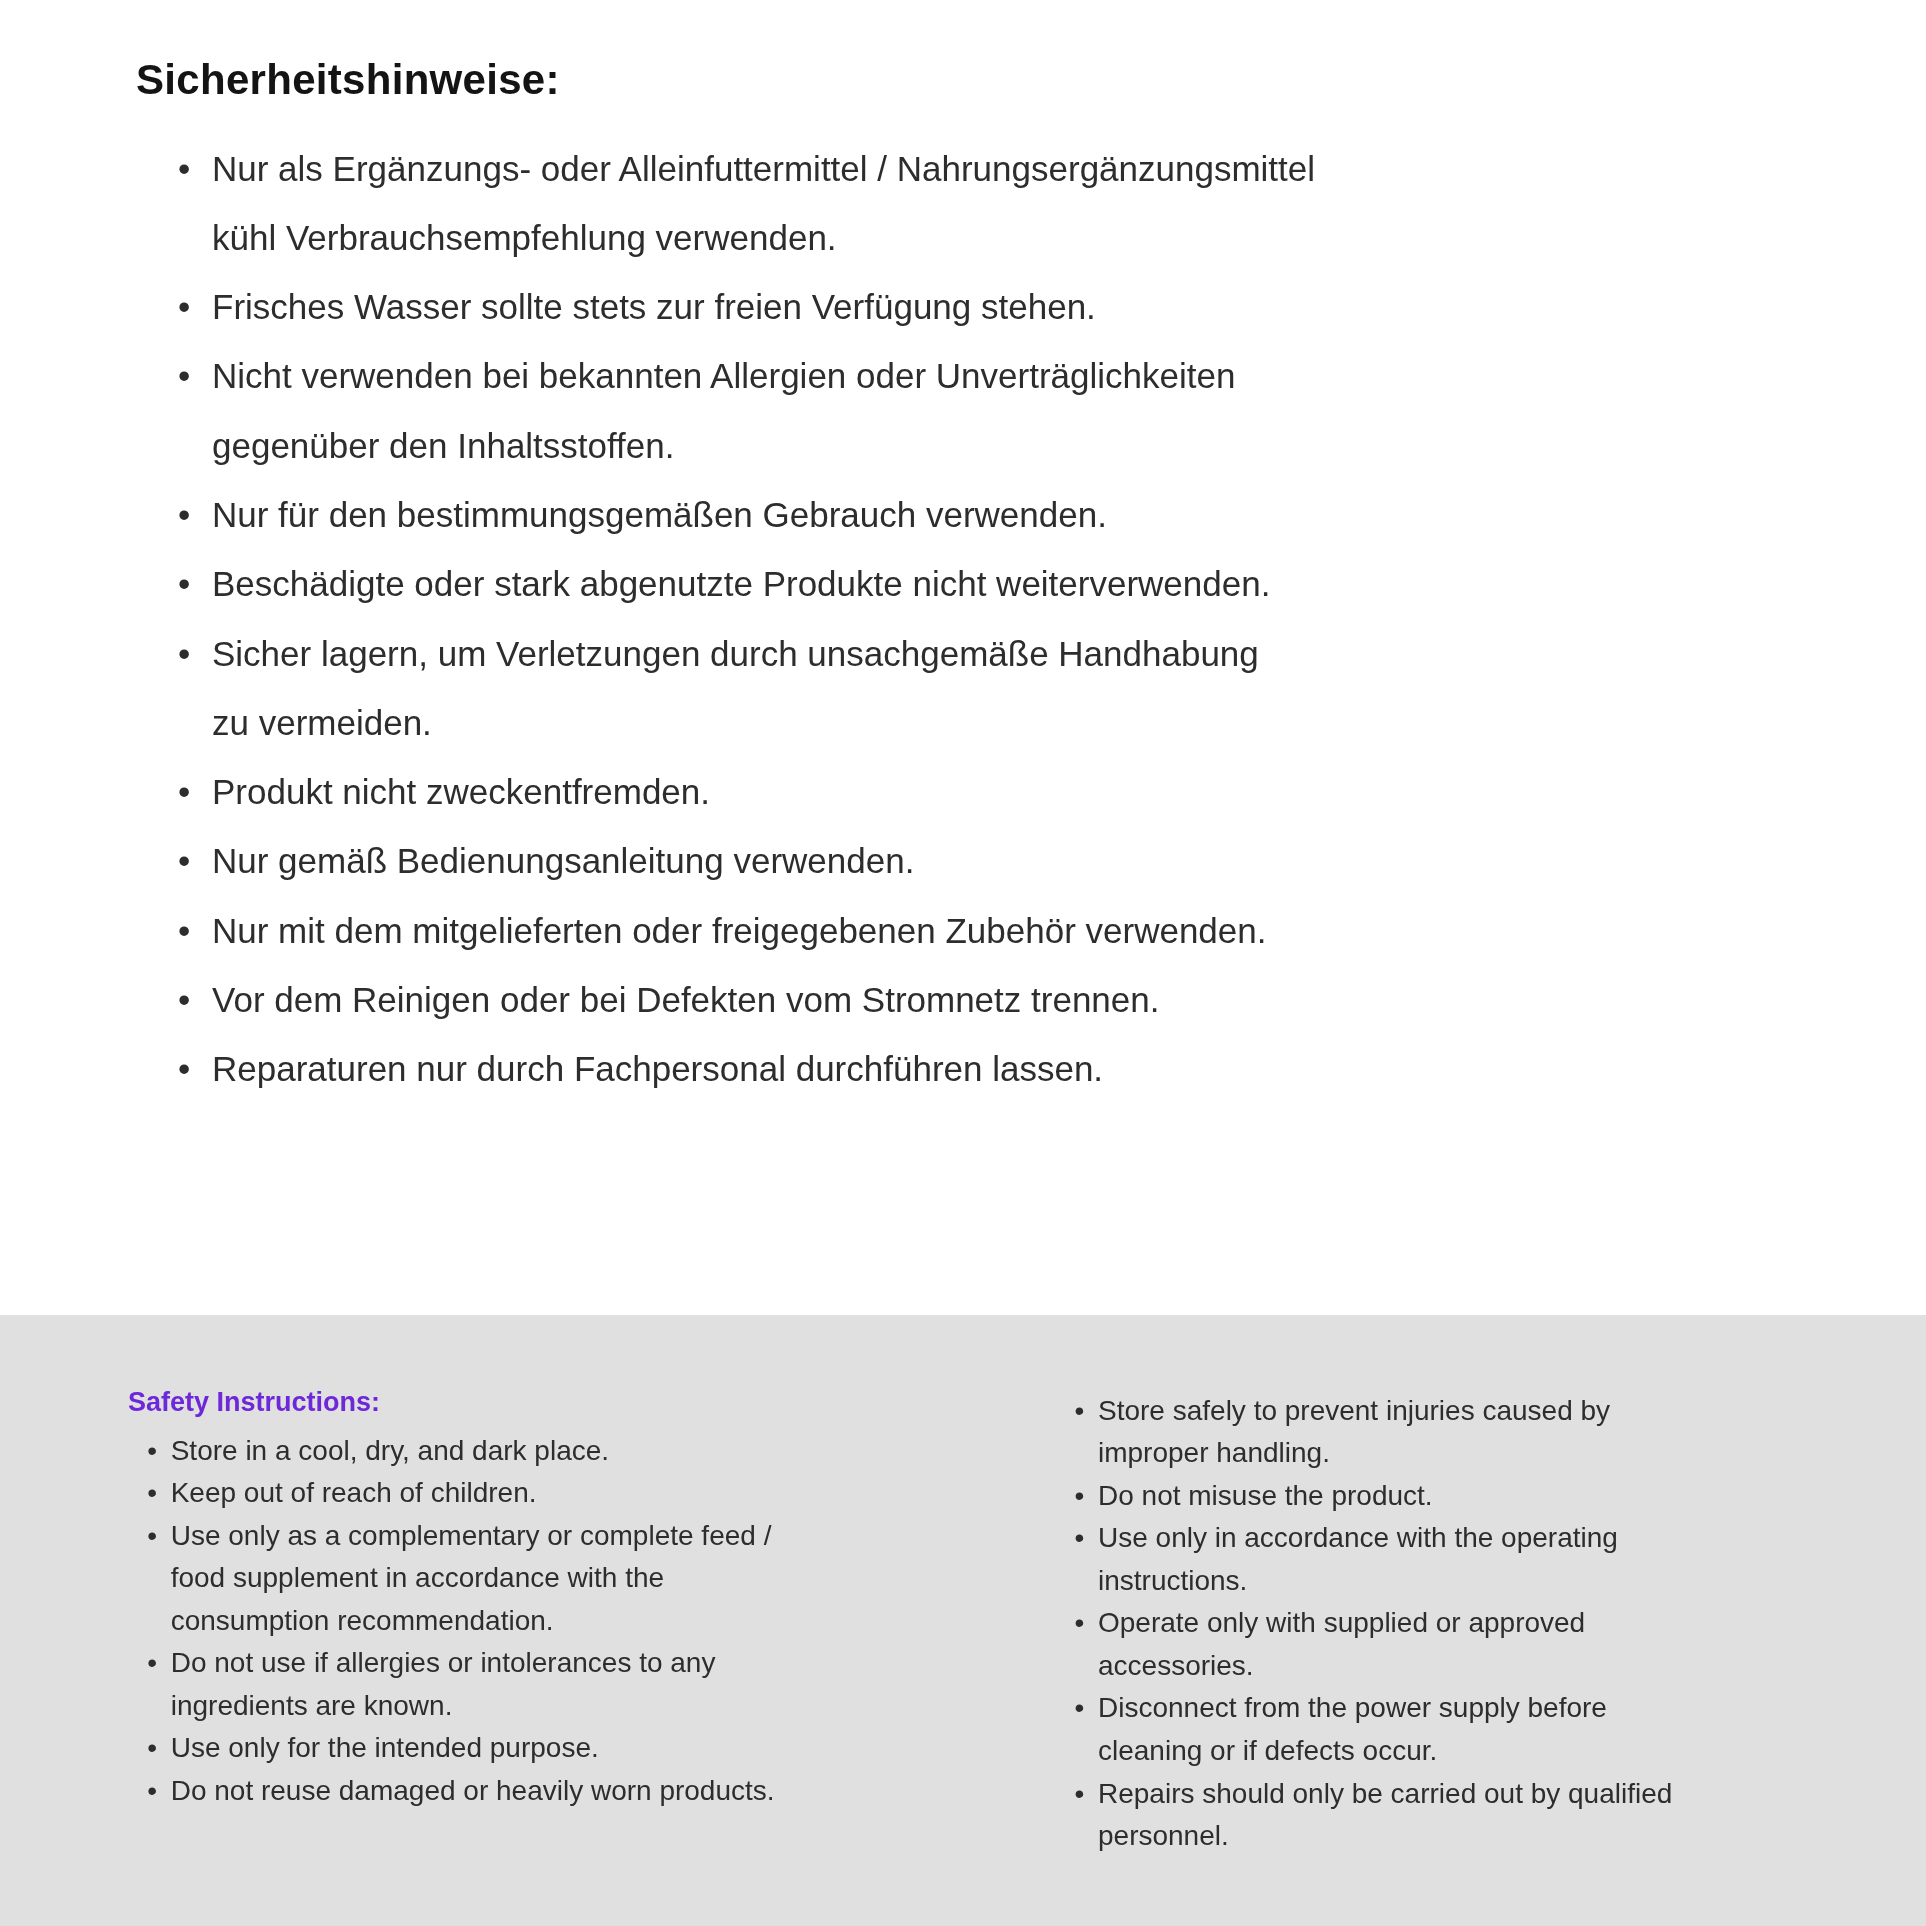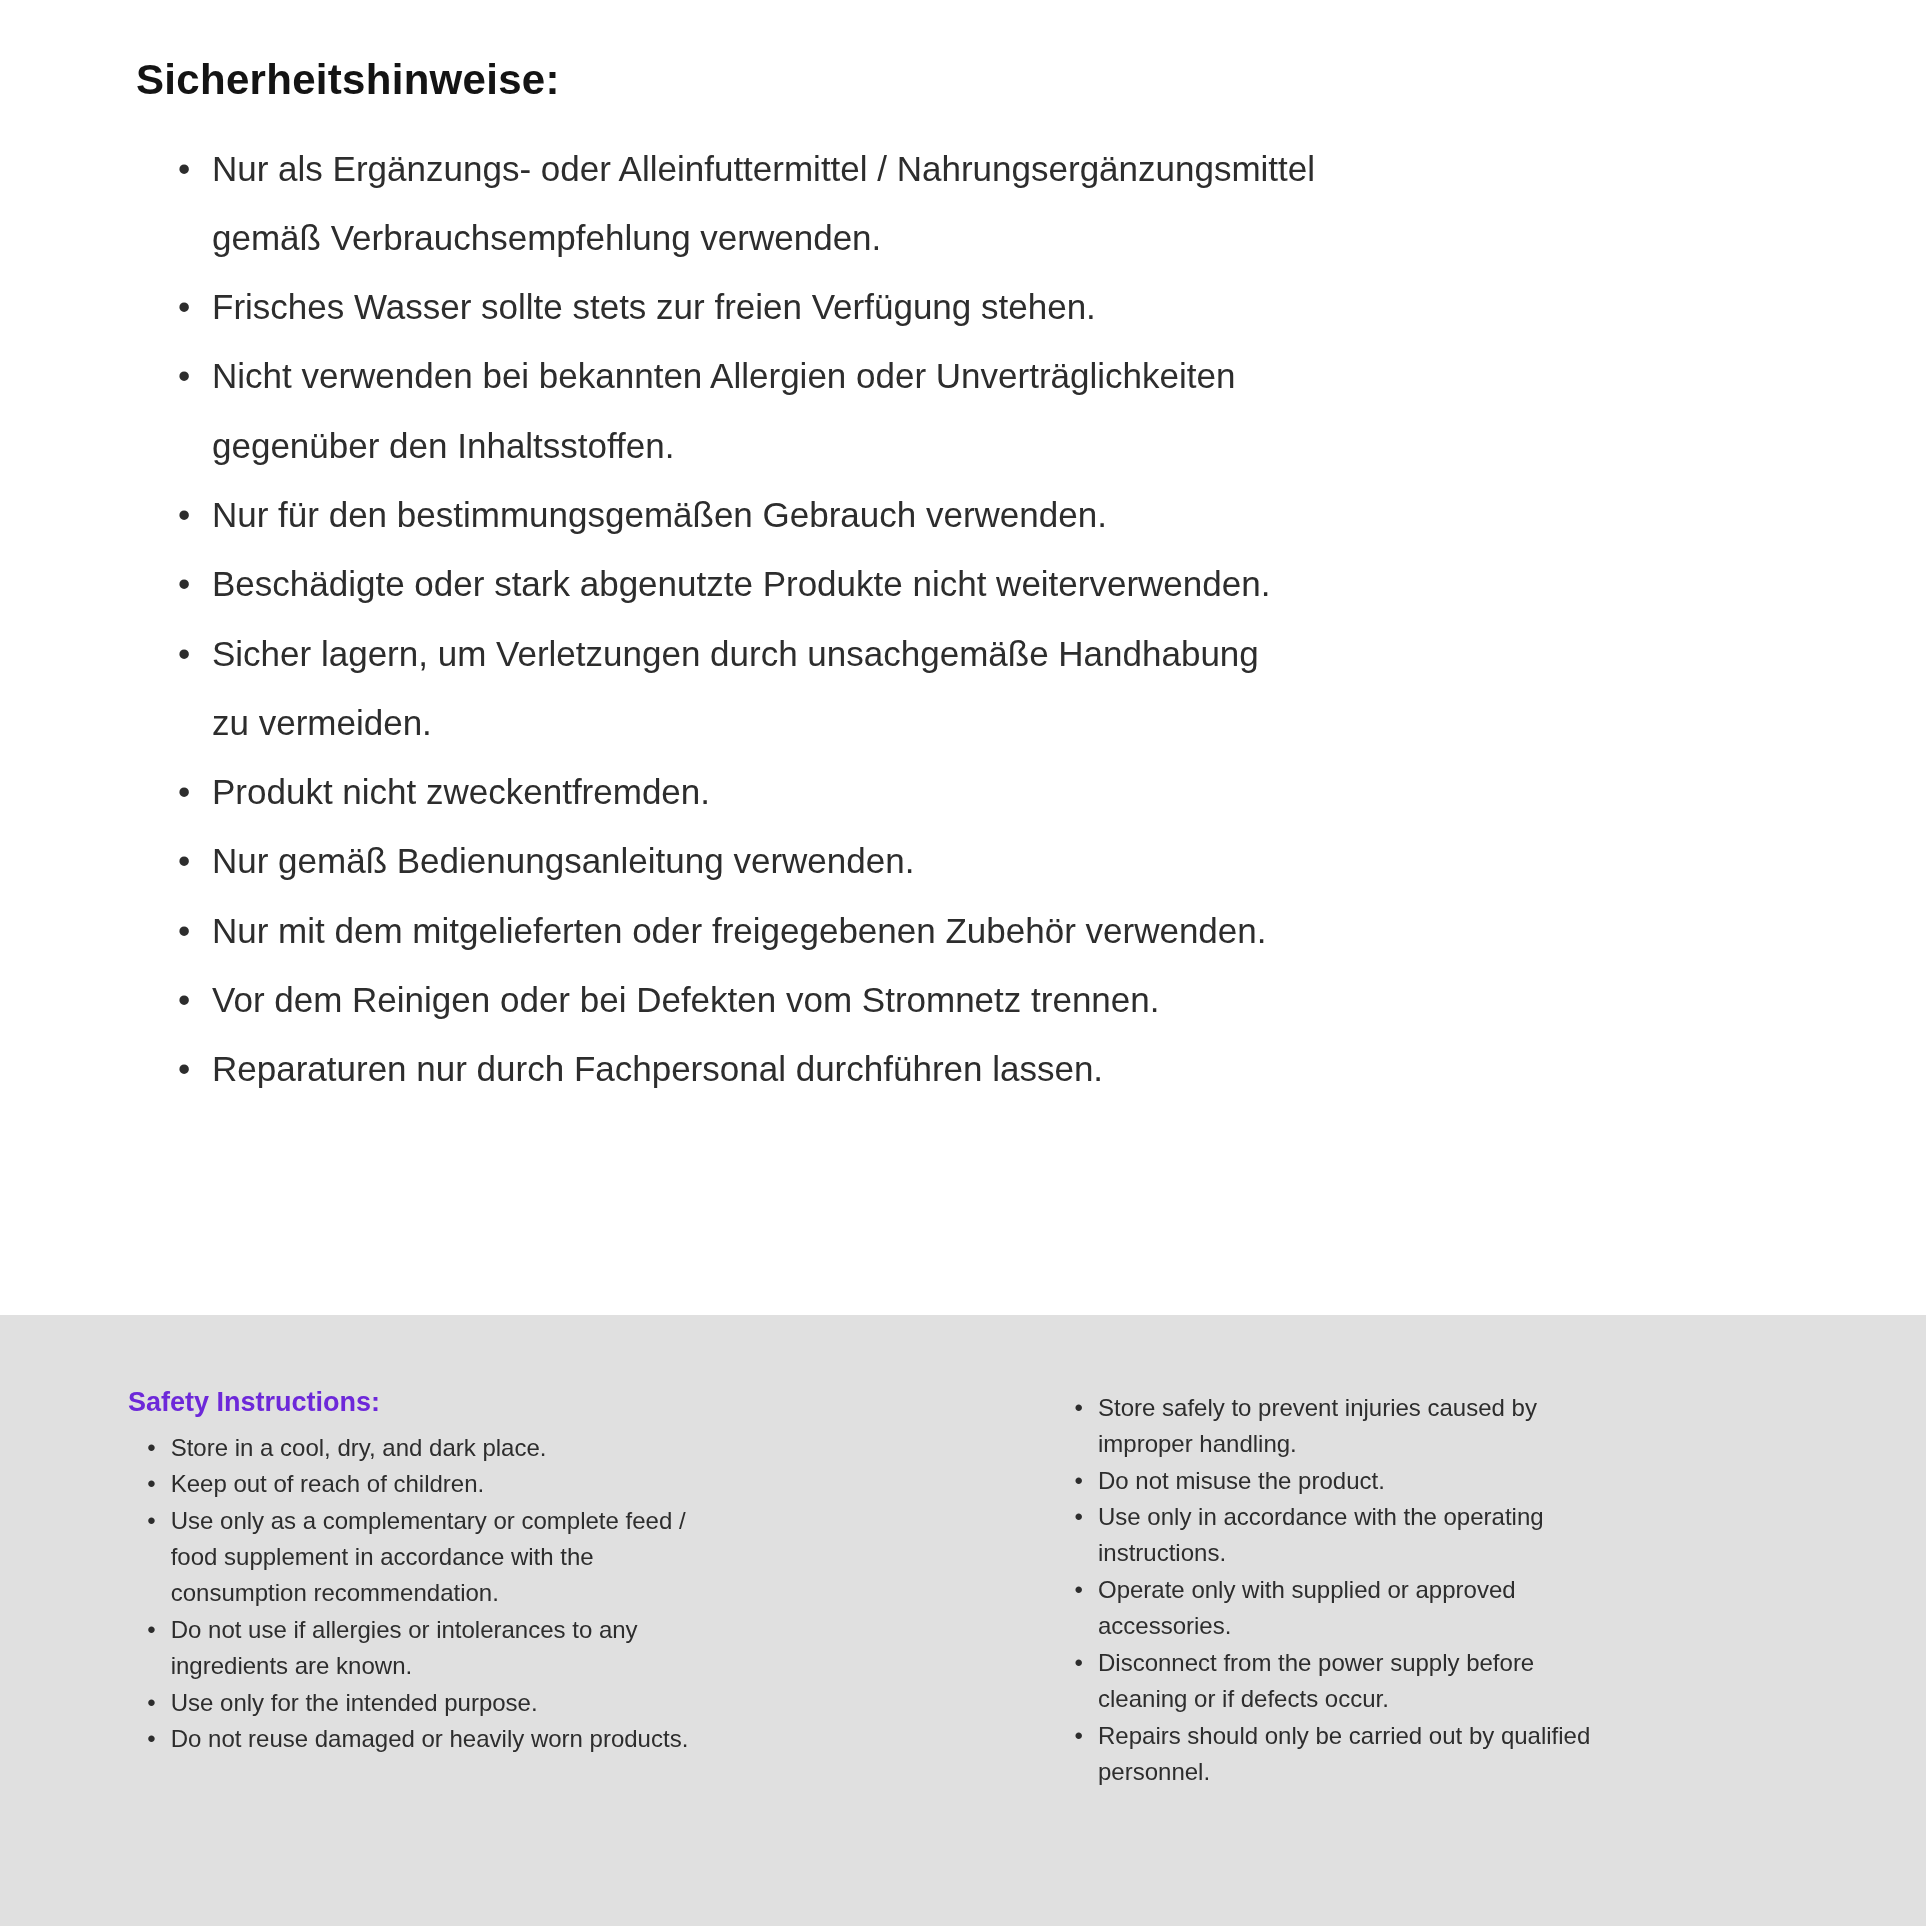--- a/index.html
+++ b/index.html
@@ -76,21 +76,21 @@
   }
   .english-list {
     list-style: none;
   }
   .english-col-left .english-list {
     margin-left: 16.7px;
   }
   .english-list li {
     position: relative;
     padding-left: 26px;
-    font-size: 24px;
+    font-size: 28px;
     line-height: 1.52;
     color: #2d2d2d;
     white-space: pre-line;
   }
   .english-list li::before {
     content: "\2022";
     position: absolute;
     left: 2.6px;
     top: 0;
     color: #2d2d2d;
@@ -101,21 +101,21 @@
 
 <div class="page">
 
   <section class="german-section">
     <h1 class="german-title">Sicherheitshinweise:</h1>
     <ul class="german-list">
 
 
 
         <li><span>Nur als Ergänzungs- oder Alleinfuttermittel / Nahrungsergänzungsmittel
-gemäß Verbrauchsempfehlung verwenden.</span></li>
+kühl Verbrauchsempfehlung verwenden.</span></li>
 
         <li><span>Frisches Wasser sollte stets zur freien Verfügung stehen.</span></li>
 
         <li><span>Nicht verwenden bei bekannten Allergien oder Unverträglichkeiten
 gegenüber den Inhaltsstoffen.</span></li>
 
         <li><span>Nur für den bestimmungsgemäßen Gebrauch verwenden.</span></li>
 
         <li><span>Beschädigte oder stark abgenutzte Produkte nicht weiterverwenden.</span></li>
 

